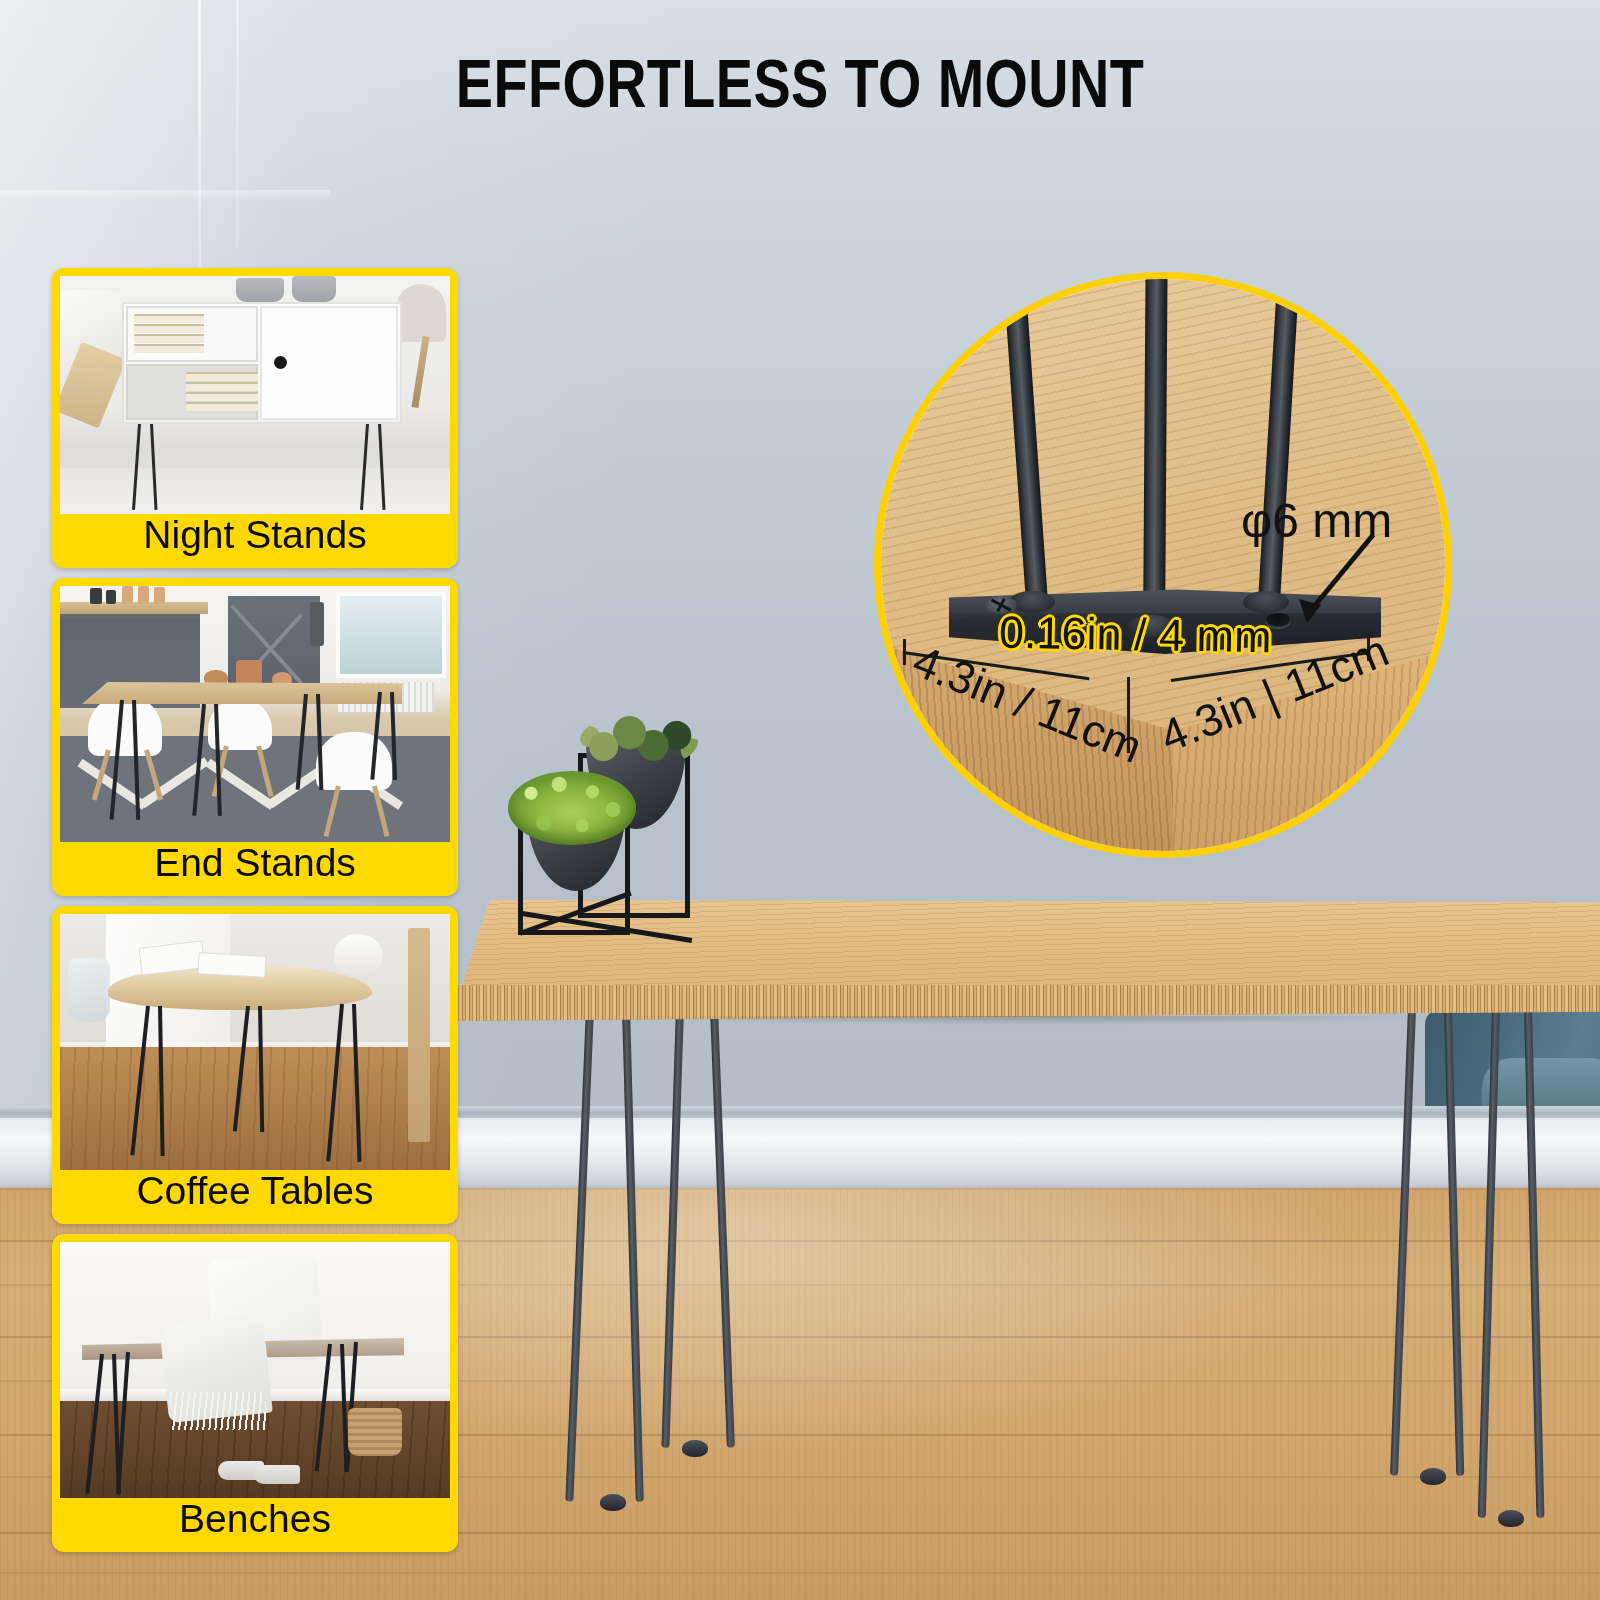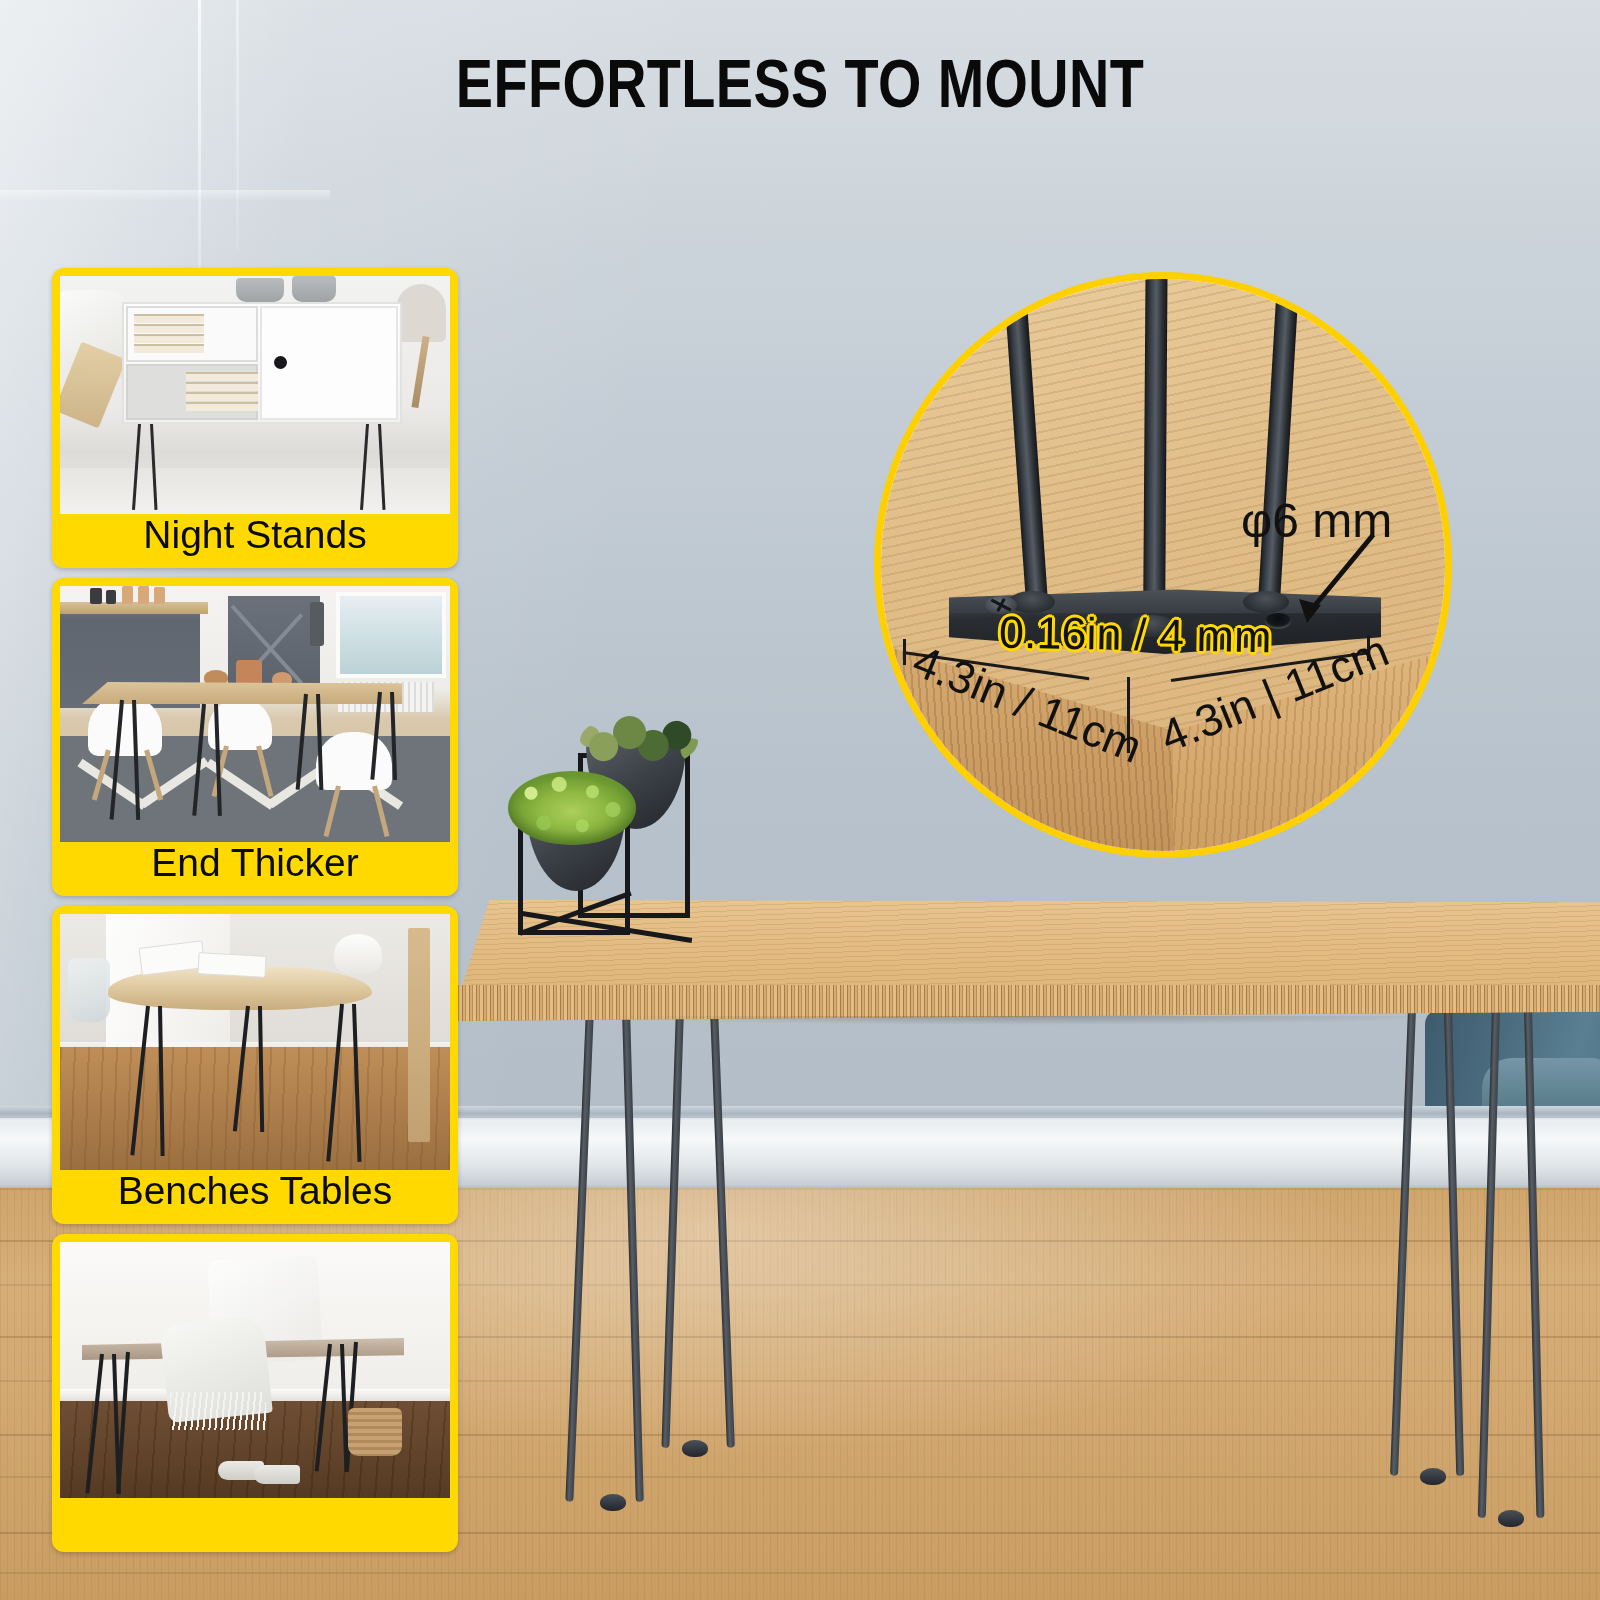--- a/index.html
+++ b/index.html
@@ -532,21 +532,21 @@
       <div class="et-top"></div>
       <div class="et-leg" style="left:60px;  top:114px; height:120px; transform:rotate(5deg);"></div>
       <div class="et-leg" style="left:72px;  top:114px; height:120px; transform:rotate(-2deg);"></div>
       <div class="et-leg" style="left:142px; top:118px; height:112px; transform:rotate(5deg);"></div>
       <div class="et-leg" style="left:154px; top:118px; height:112px; transform:rotate(-2deg);"></div>
       <div class="et-leg" style="left:244px; top:108px; height:96px;  transform:rotate(5deg);"></div>
       <div class="et-leg" style="left:256px; top:108px; height:96px;  transform:rotate(-2deg);"></div>
       <div class="et-leg" style="left:318px; top:106px; height:88px;  transform:rotate(5deg);"></div>
       <div class="et-leg" style="left:330px; top:106px; height:88px;  transform:rotate(-2deg);"></div>
     </div>
-    <div class="card-label">End Thicker</div>
+    <div class="card-label">End Stands</div>
   </div>
 
   <div class="card" id="card2">
     <div class="card-photo">
       <div class="ct-bg"></div>
       <div class="ct-wall"></div>
       <div class="ct-trim" style="top:128px;"></div>
       <div class="ct-curtain"></div>
       <div class="ct-jar"></div>
       <div class="ct-floor"></div>
@@ -555,21 +555,21 @@
       <div class="ct-book" style="left:80px; top:30px; width:64px; height:28px; transform:rotate(-7deg); border-radius:2px;"></div>
       <div class="ct-book" style="left:138px; top:40px; width:68px; height:22px; transform:rotate(3deg); border-radius:2px;"></div>
       <div class="ct-leg" style="left:86px;  top:92px; height:150px; transform:rotate(6deg);"></div>
       <div class="ct-leg" style="left:98px;  top:92px; height:150px; transform:rotate(-1deg);"></div>
       <div class="ct-leg" style="left:186px; top:92px; height:126px; transform:rotate(6deg);"></div>
       <div class="ct-leg" style="left:198px; top:92px; height:126px; transform:rotate(-1deg);"></div>
       <div class="ct-leg" style="left:280px; top:90px; height:158px; transform:rotate(5deg);"></div>
       <div class="ct-leg" style="left:292px; top:90px; height:158px; transform:rotate(-2deg);"></div>
       <div class="ct-jar" style="left:348px; top:14px; width:22px; height:214px; background:linear-gradient(180deg,#d7bb8e,#c1a171); border-radius:2px;"></div>
     </div>
-    <div class="card-label">Benches Tables</div>
+    <div class="card-label">Coffee Tables</div>
   </div>
 
   <div class="card" id="card3">
     <div class="card-photo">
       <div class="bn-bg"></div>
       <div class="bn-wall"></div>
       <div class="bn-floor"></div>
       <div class="bn-trim"></div>
       <div class="bn-pillow"></div>
       <div class="bn-seat"></div>
@@ -578,20 +578,21 @@
       <div class="bn-leg" style="left:40px;  top:112px; height:140px; transform:rotate(6deg);"></div>
       <div class="bn-leg" style="left:52px;  top:112px; height:140px; transform:rotate(-2deg);"></div>
       <div class="bn-leg" style="left:66px;  top:110px; height:142px; transform:rotate(4deg);"></div>
       <div class="bn-leg" style="left:268px; top:102px; height:128px; transform:rotate(6deg);"></div>
       <div class="bn-leg" style="left:280px; top:102px; height:128px; transform:rotate(-2deg);"></div>
       <div class="bn-leg" style="left:294px; top:100px; height:130px; transform:rotate(4deg);"></div>
       <div class="bn-basket"></div>
       <div class="bn-slipper" style="left:158px;"></div>
       <div class="bn-slipper" style="left:194px; bottom:14px;"></div>
     </div>
+    <div class="card-label">Benches</div>
   </div>
 
   <div class="callout">
     <div class="co-wood-top"></div>
     <div class="co-wood-left"></div>
     <div class="co-wood-right"></div>
 
     <div class="co-rod" style="left:146px; top:-10px; height:348px; transform:rotate(-4deg); transform-origin:bottom center;"></div>
     <div class="co-rod" style="left:262px; top:-14px; height:370px; transform:rotate(0.4deg); transform-origin:bottom center;"></div>
     <div class="co-rod" style="left:376px; top:-8px;  height:348px; transform:rotate(3.4deg); transform-origin:bottom center;"></div>

